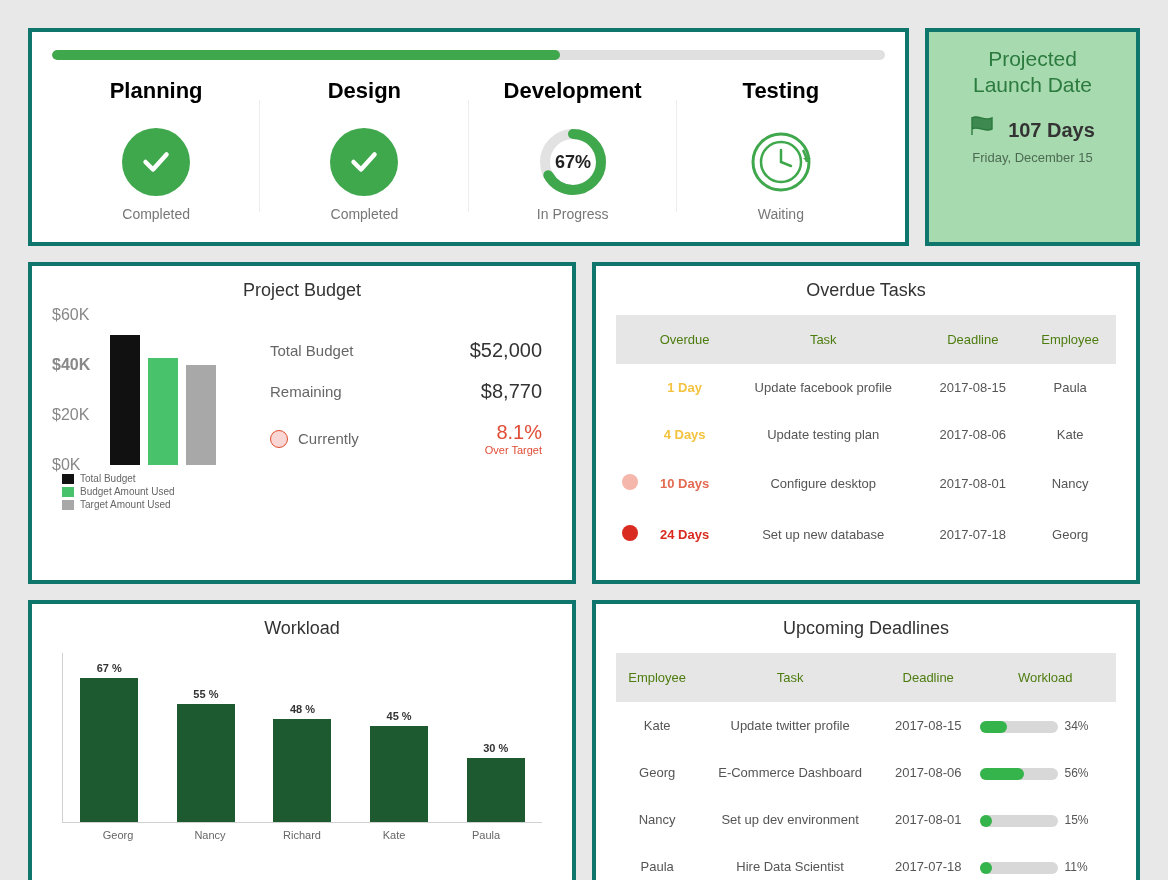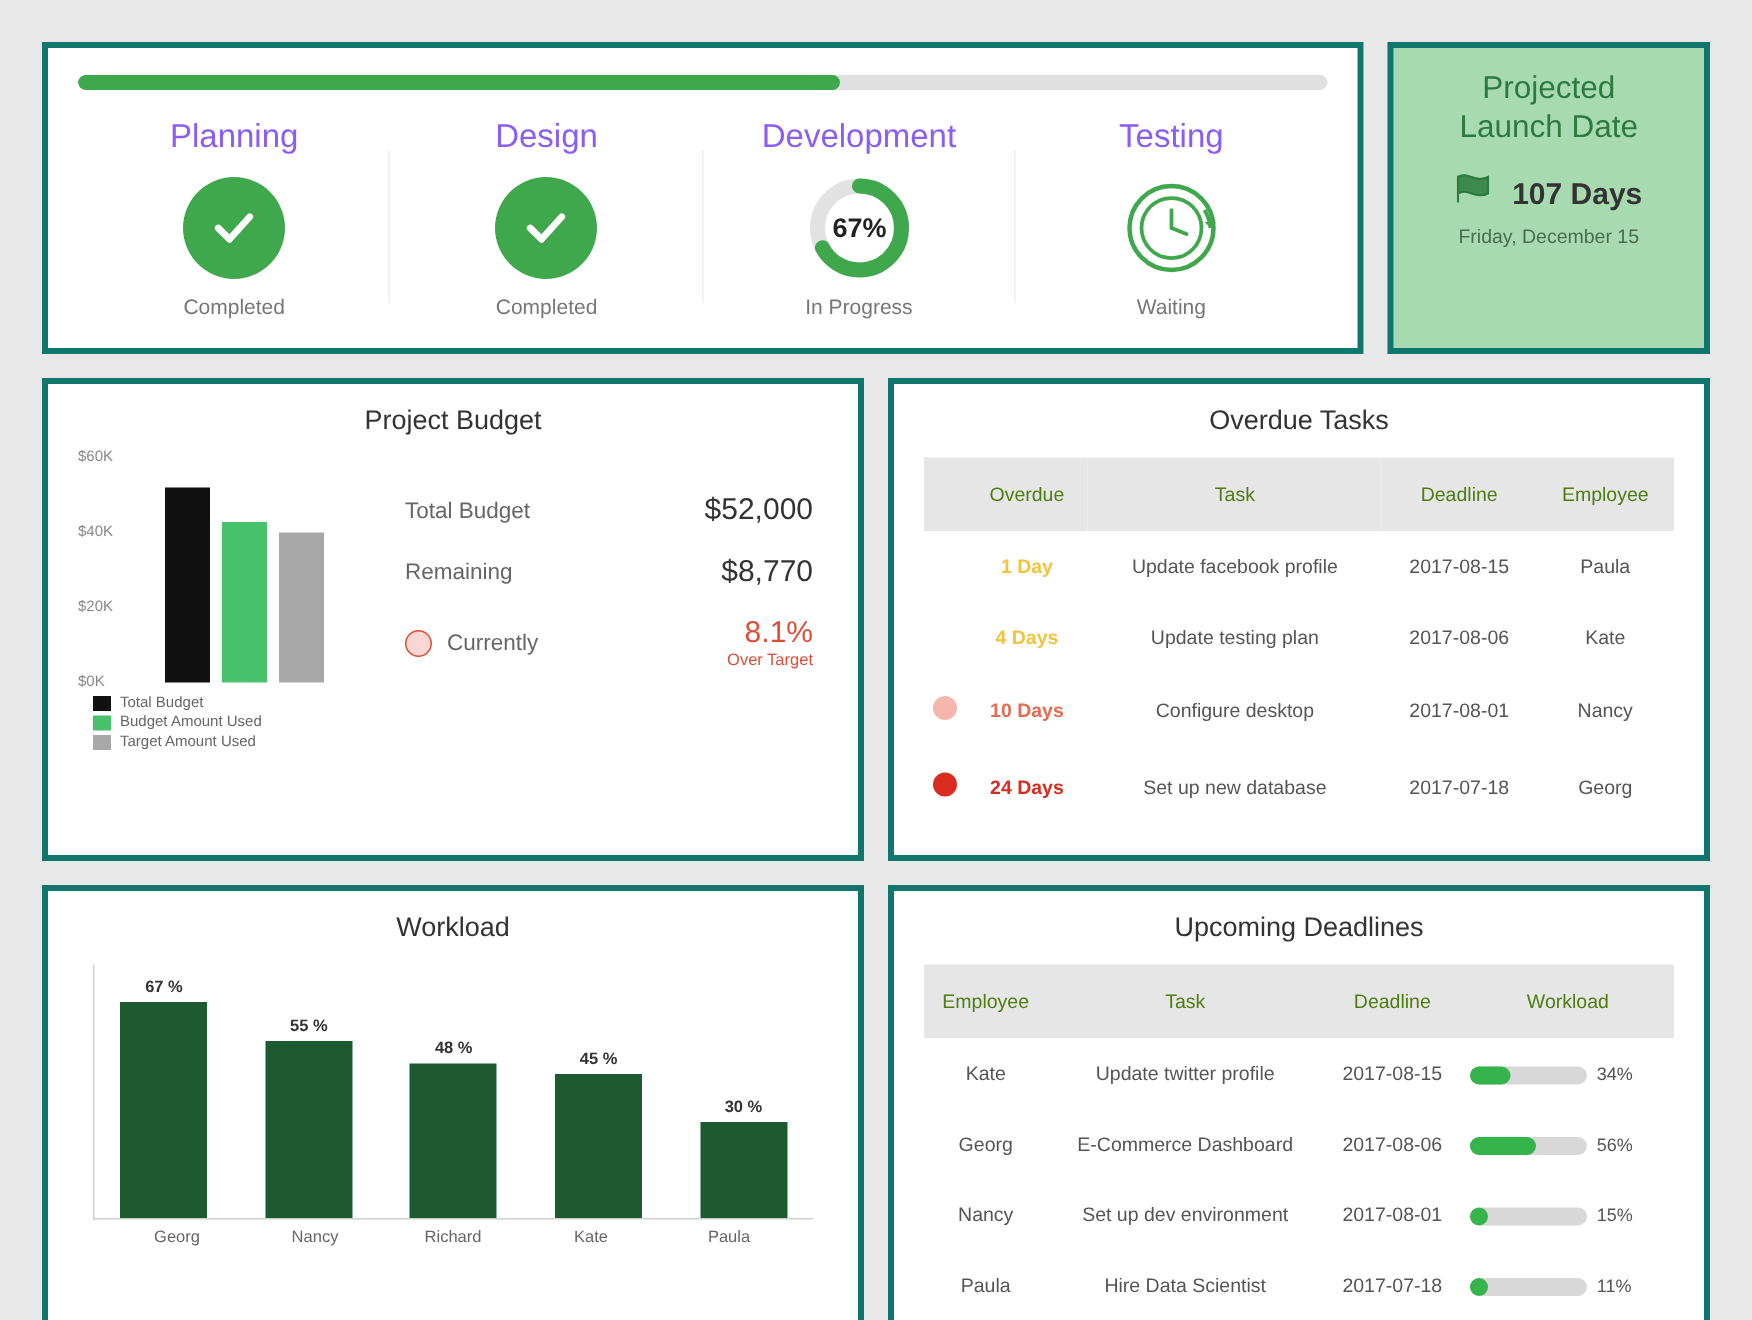--- a/index.html
+++ b/index.html
@@ -6,35 +6,35 @@
   body { background: #e8e8e8; padding: 28px; width: 1168px; }
   .row { display: flex; gap: 16px; margin-bottom: 16px; }
   .card { background: #fff; border: 4px solid #0f766e; }
   .top-card { flex: 1; padding: 18px 20px 20px; }
   .launch-card { width: 215px; background: #a8dab0; text-align: center; padding: 14px 10px 18px; }
   .progress-track { height: 10px; background: #e0e0e0; border-radius: 5px; overflow: hidden; margin-bottom: 18px; }
   .progress-fill { height: 100%; background: #3fa74c; border-radius:5px; }
   .phases { display: flex; }
   .phase { flex:1; text-align:center; position:relative; }
   .phase:not(:last-child)::after { content:""; position:absolute; right:0; top:22px; bottom:10px; width:1px; background:#eee;}
-  .phase-title { font-size:22px; font-weight:400; color:#8b5cf6; margin-bottom:14px;}
+  .phase-title { font-size:22px; font-weight:700; color:#000000; margin-bottom:24px;}
   .phase-status { font-size:14px; color:#777; margin-top:10px;}
   .circle-wrap { width:68px; height:68px; margin:0 auto; position:relative;}
   .circle-check { width:68px; height:68px; border-radius:50%; background:#3fa74c; display:flex; align-items:center; justify-content:center;}
   .launch-title { font-size:21px; color:#2b7a3e; font-weight:400; line-height:1.25;}
   .launch-days { font-size:20px; font-weight:600; color:#333; margin:12px 0 8px;}
   .launch-date { font-size:13px; color:#4c6b51;}
   .flag-row { display:flex; align-items:center; justify-content:center; gap:10px; margin-top:8px;}
   .panel { flex:1; padding: 14px 20px 20px; }
   .panel h2 { text-align:center; font-weight:400; font-size:18px; color:#333; margin-bottom:14px;}
   
   .budget-wrap { display:flex; gap:18px; align-items:flex-start;}
   .bar-chart { width:200px; }
   .bar-area { height:150px; position:relative; padding-left:42px;}
-  .y-label { position:absolute; left:0; font-size:10px; color:#888; transform:translateY(-50%);}
+  .y-label { position:absolute; left:0; font-size:16px; color:#888; transform:translateY(-50%);}
   .bars-set { position:absolute; left:58px; bottom:0; display:flex; align-items:flex-end; gap:8px; height:150px;}
   .bar { width:30px; }
   .legend { margin-top:8px; padding-left:10px;}
   .legend-item { display:flex; align-items:center; gap:6px; font-size:10px; color:#666; margin:2px 0;}
   .legend-sw { width:12px; height:10px;}
   .budget-numbers { flex:1; padding-top:24px; }
   .bn-row { display:flex; justify-content:space-between; align-items:center; margin-bottom:18px; padding-right:10px;}
   .bn-label { font-size:15px; color:#666; font-weight:400;}
   .bn-val { font-size:20px; color:#333; font-weight:500;}
   .bn-dot { width:18px; height:18px; border-radius:50%; background:#fad7d4; border:1px solid #e04d2f; margin-right:10px;}
@@ -132,21 +132,21 @@
   </div>
 </div>
 
 <div class="row">
   <div class="card panel">
     <h2>Project Budget</h2>
     <div class="budget-wrap">
       <div class="bar-chart">
         <div class="bar-area" id="budget-area">
             <div class="y-label" style="top: 0px;">$60K</div>
-            <div class="y-label" style="top: 50px;">$40K</div>
+            <div class="y-label" style="top: 50px; font-weight: bold;">$40K</div>
             <div class="y-label" style="top: 100px;">$20K</div>
             <div class="y-label" style="top: 150px;">$0K</div>
             <div class="bars-set">
               <div class="bar" style="height: 130px; background: rgb(17, 17, 17);"></div>
               <div class="bar" style="height: 107.5px; background: rgb(73, 194, 108);"></div>
               <div class="bar" style="height: 100px; background: rgb(168, 168, 168);"></div>
             </div>
           </div>
         <div class="legend" id="budget-legend">
             <div class="legend-item">

